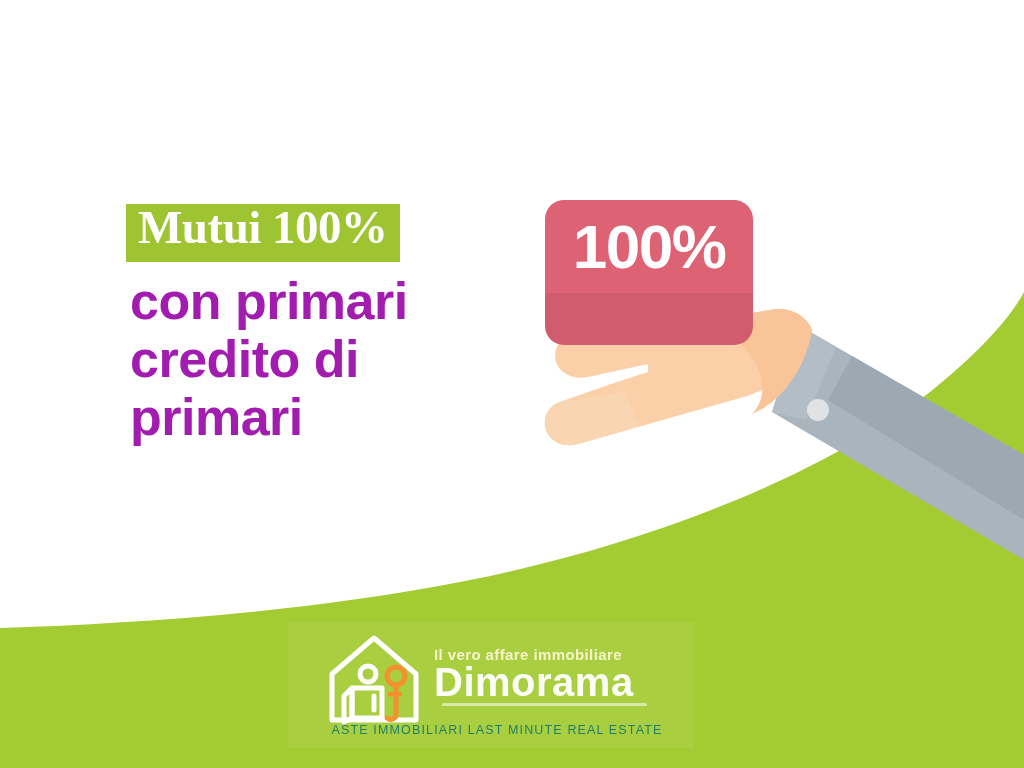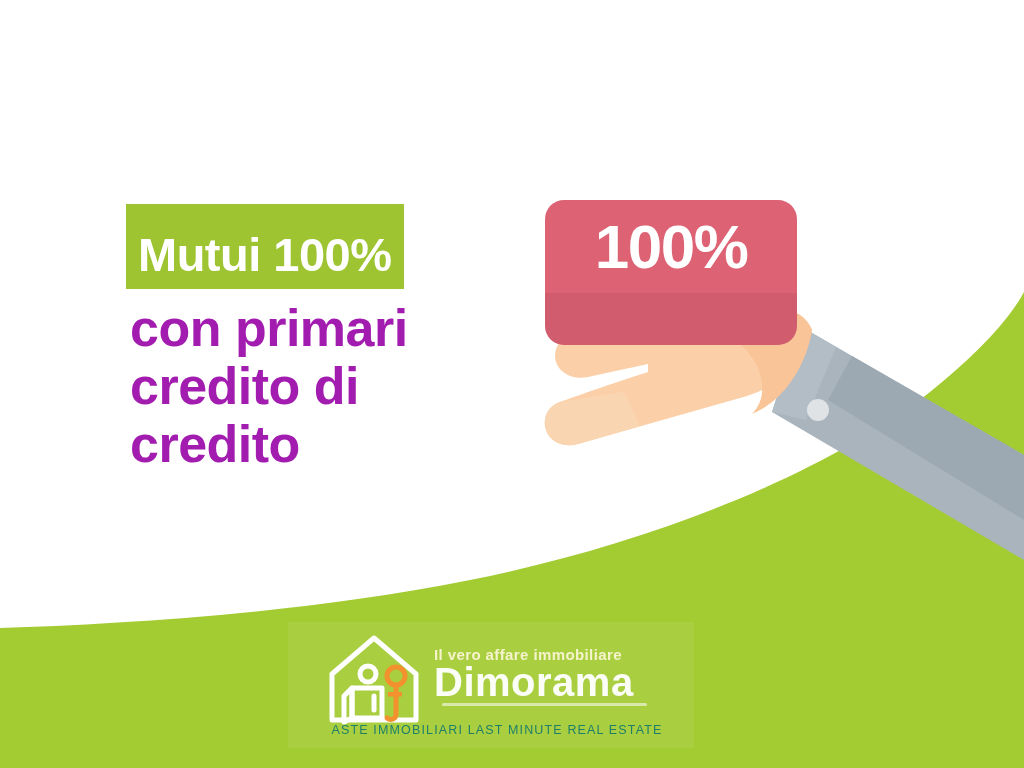--- a/index.html
+++ b/index.html
@@ -29,38 +29,39 @@
   }
   #headline-hl-row { display:block; }
   #headline-hl {
     display:inline-block;
     background:#9ec432;
     color:#ffffff;
     font-size:47px;
     font-weight:bold;
     letter-spacing:-0.5px;
     line-height:1.0;
-    padding:27px 12px 11px 12px;
+    padding:0 12px 11px 12px;
+    font-family:Liberation Serif, serif;
   }
   .headline-line {
     display:block;
     color:#a21caf;
     font-size:52px;
     font-weight:bold;
     letter-spacing:-0.5px;
     line-height:1.12;
     padding-left:4px;
   }
   #headline-line-1 { margin-top:10px; }
 
   
   #card {
     position:absolute;
     left:545px; top:200px;
-    width:252px; height:145px;
+    width:208px; height:145px;
     background:#dd6274;
     border-radius:19px;
   }
   #card-shadowtint {
     position:absolute; left:0; bottom:0;
     width:100%; height:52px;
     background:rgba(0,0,0,0.055);
     border-radius:0 0 19px 19px;
   }
   #card-label {
@@ -176,21 +177,21 @@
       <path d="M560 402 C 548 406, 542 418, 546 430 C 550 442, 564 448, 578 444 L 640 426 L 624 392 Z" fill="#fad5b2"></path>
     </g>
   </svg>
 
   <div id="headline">
     <div id="headline-hl-row">
       <span id="headline-hl">Mutui 100%</span>
     </div>
     <span id="headline-line-1" class="headline-line">con primari</span>
     <span class="headline-line">credito di</span>
-    <span class="headline-line">credito</span>
+    <span class="headline-line">primari</span>
   </div>
 
   <div id="card">
     <div id="card-shadowtint"></div>
     <div id="card-label">100%</div>
   </div>
 
   <div id="logo-watermark"></div>
 
   <div id="logo">

